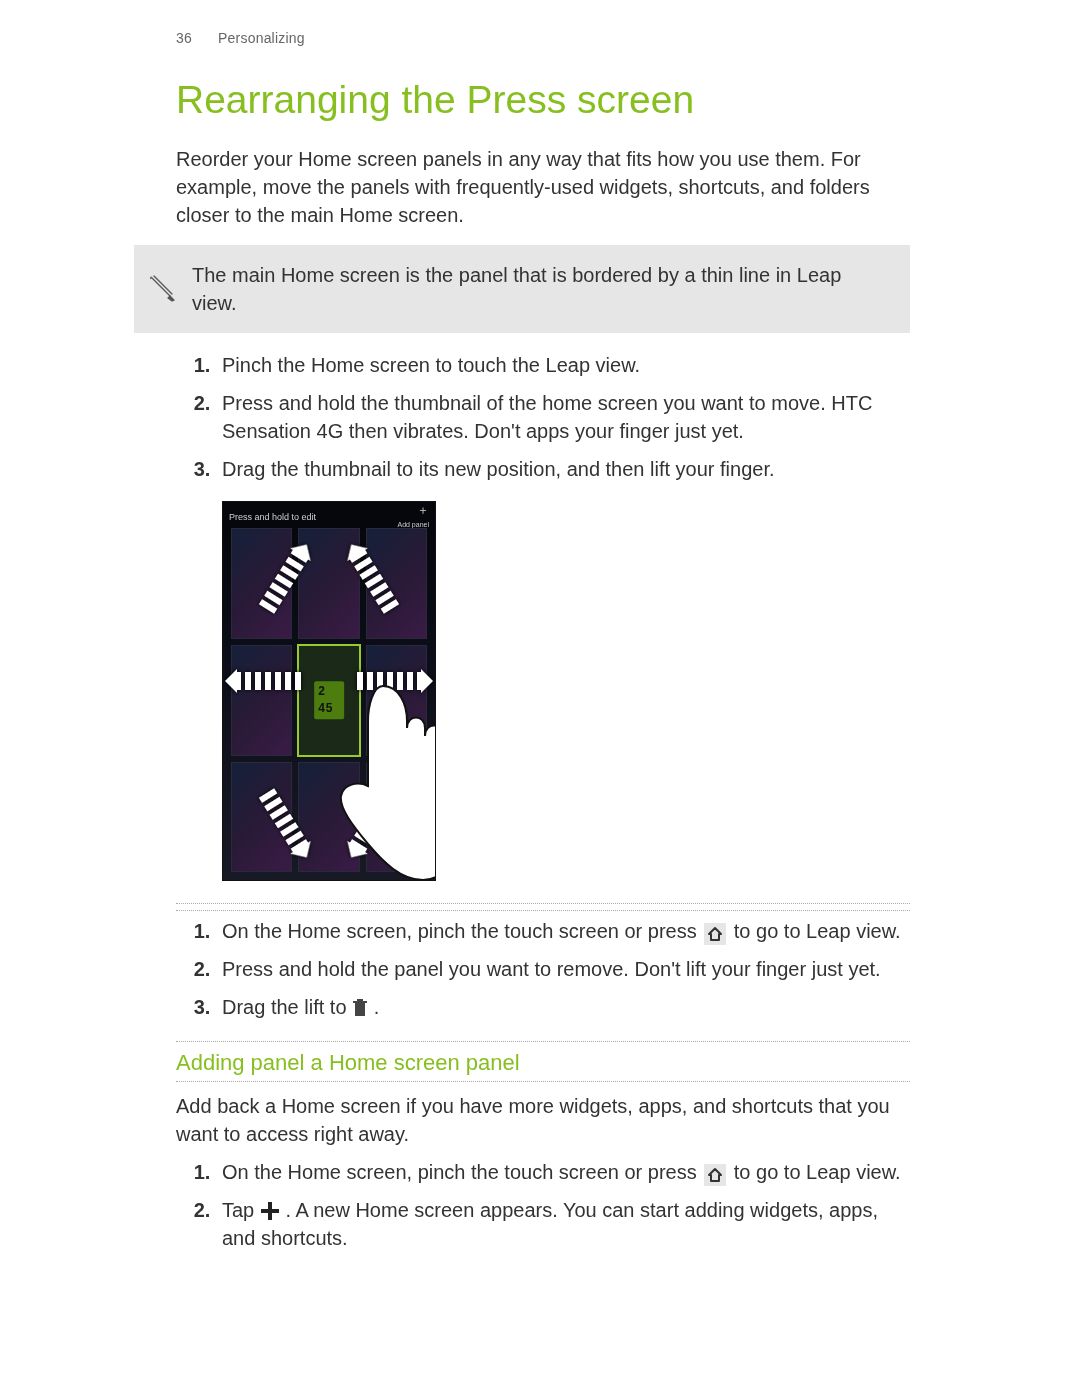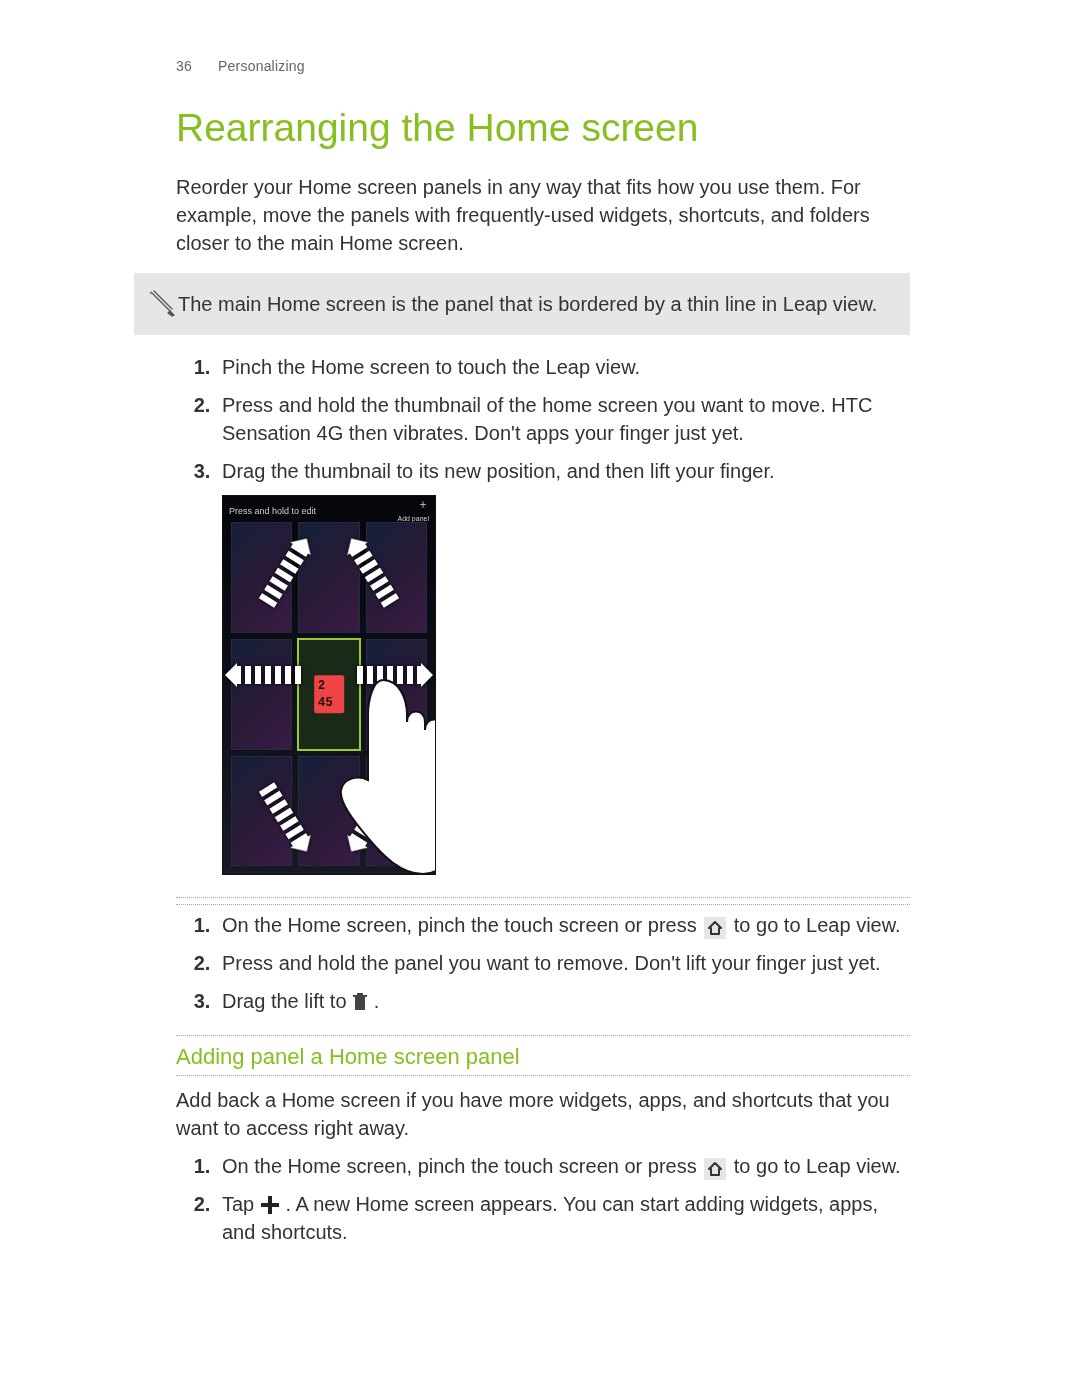--- a/index.html
+++ b/index.html
@@ -8,21 +8,21 @@
     background: #ffffff;
     font-family: "Helvetica Neue", Arial, sans-serif;
     color: #333;
     font-size: 20px;
     line-height: 1.4;
   }
   .page {
     width: 1080px;
     height: 1397px;
     position: relative;
-    padding: 57px 170px 40px 176px;
+    padding: 29px 170px 40px 176px;
   }
   .header-line {
     font-size: 14px;
     color: #666;
     letter-spacing: .2px;
     margin-bottom: 28px;
   }
   .header-line .pnum { margin-right: 22px; }
   h1.title {
     color: #86bf1f;
@@ -36,35 +36,36 @@
     margin-bottom: 16px;
   }
   
   .note {
     margin-left: -42px;
     width: calc(100% + 42px);
     background: #e6e6e6;
     padding: 16px 20px 16px 14px;
     display: flex;
     align-items: center;
+    gap: 14px;
     margin-bottom: 18px;
   }
   .note .pen-icon svg { display:block; }
   .note .txt { flex:1; }
   ol.steps {
     margin: 0 0 20px 0;
     padding-left: 40px;
   }
   ol.steps > li {
     margin-bottom: 10px;
     padding-left: 6px;
   }
   ol.steps > li::marker { font-weight: 700; }
   .figure {
-    margin: 10px 0 22px 0;
+    margin: 18px 0 22px 0;
   }
   
   .leap {
     position: relative;
     width: 214px; height: 380px;
     background: linear-gradient(180deg,#05060b,#0b0e18 40%,#171a25);
     border:1px solid #111;
     overflow:hidden;
   }
   .leap .topbar{
@@ -84,21 +85,21 @@
     border:1px solid #2a2a3a;
     position:relative;
   }
   .leap .cell.mid{
     outline:2px solid #9acb2d;
     outline-offset:-1px;
     background:#1b2a18;
   }
   .leap .clock{
     position:absolute; left:50%; top:50%; transform:translate(-50%,-50%);
-    background:#ef4444; color:#111; font-weight:700;
+    background:#4d7c0f; color:#111; font-weight:700;
     font-size:12px; padding:2px 4px; border-radius:2px;
     letter-spacing:1px;
   }
   .arrow{
     position:absolute; width:66px; height:18px;
     background: repeating-linear-gradient(90deg,#fff 0 6px, transparent 6px 10px);
     filter: drop-shadow(0 0 2px #000);
   }
   .arrow::after{
     content:""; position:absolute; right:-10px; top:-3px;
@@ -144,21 +145,21 @@
 </head>
 <body>
 
 <div class="page">
 
   <div class="header-line">
     <span class="pnum">36</span>
     <span>Personalizing</span>
   </div>
 
-  <h1 class="title">Rearranging the Home screen</h1>
+  <h1 class="title">Rearranging the Press screen</h1>
 
   <p class="intro">Reorder your Home screen panels in any way that fits how you use them. For example, move the panels with frequently-used widgets, shortcuts, and folders closer to the main Home screen.</p>
 
   <div class="note">
     <span class="pen-icon">
       <svg width="30" height="30" viewBox="0 0 30 30">
         <g stroke="#555" stroke-width="1.2" fill="none">
           <path d="M4 4 L22 22" stroke-linecap="round"></path>
           <path d="M6 2 L24 20" stroke-linecap="round"></path>
           <path d="M22 22 L26 26 L24 27 L20 24 Z" fill="#555"></path>

